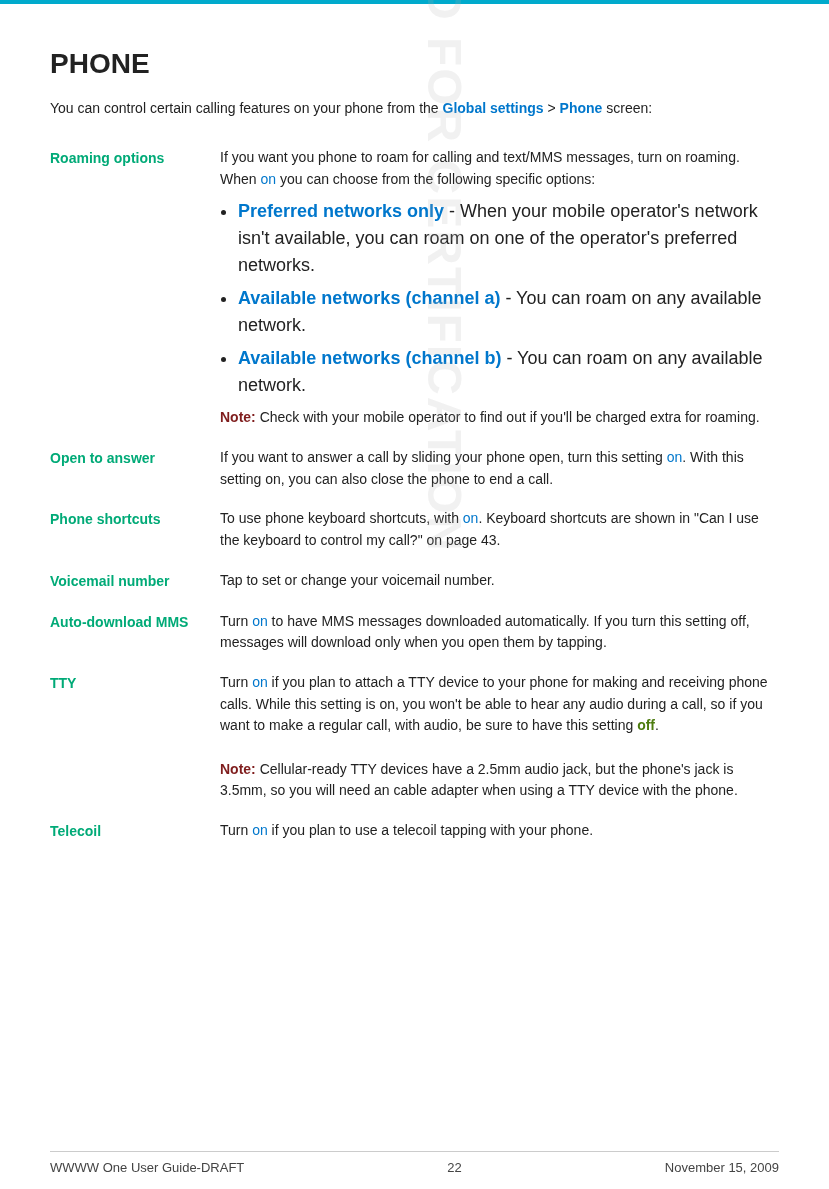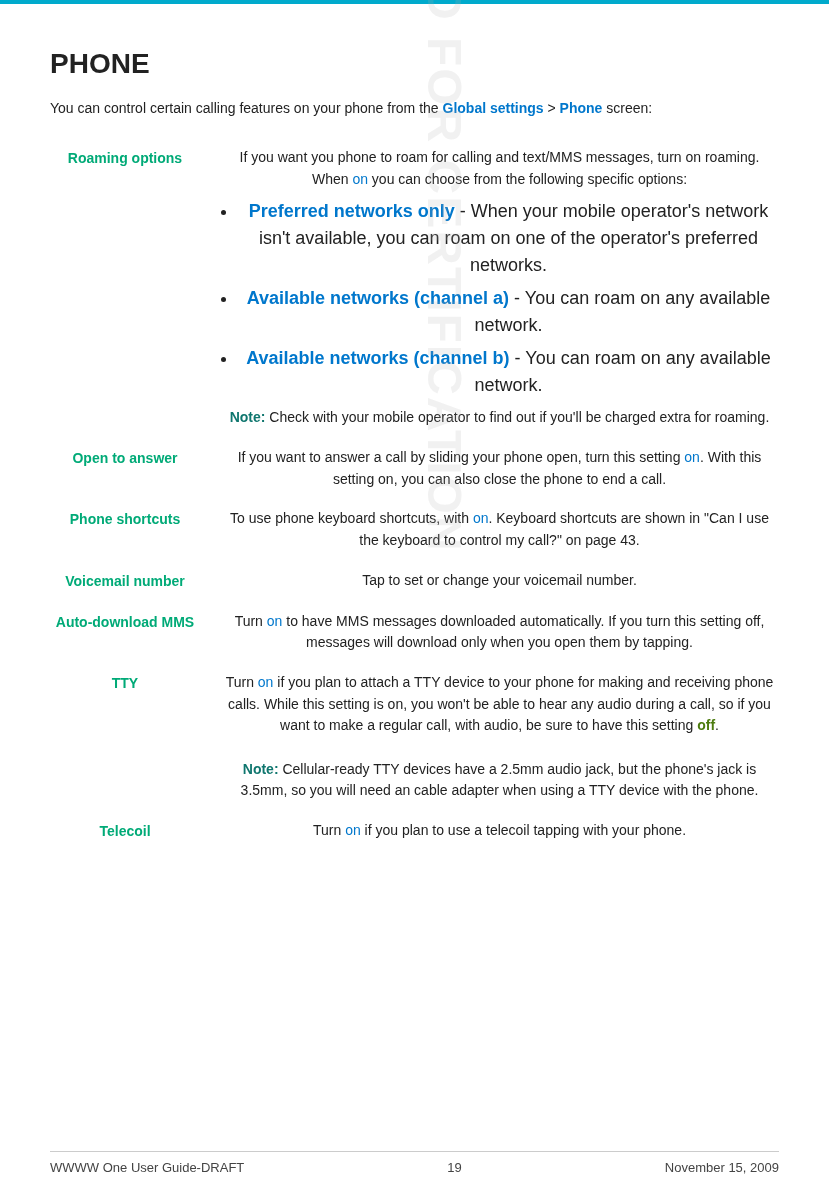--- a/index.html
+++ b/index.html
@@ -47,21 +47,20 @@
       border-collapse: collapse;
     }
     .settings-table tr {
       vertical-align: top;
     }
     .settings-table td {
       padding: 6px 0 12px 0;
       vertical-align: top;
       line-height: 1.55;
       font-size: 14px;
-      text-align: center;
     }
     .settings-table td.label-col {
       width: 170px;
       padding-right: 20px;
       font-weight: bold;
       color: #00aa77;
       font-size: 14px;
       padding-top: 7px;
     }
     .settings-table td.desc-col {
@@ -72,21 +71,21 @@
       margin: 8px 0 8px 18px;
       padding: 0;
     }
     .bullet-list li {
       margin-bottom: 6px;
       list-style: disc;
       font-size: 18px;
       line-height: 1.5;
     }
     .note-text {
-      color: #0f766e;
+      color: #7f1d1d;
       font-weight: bold;
       display: inline;
     }
     .on-text {
       color: #0077cc;
       font-weight: normal;
     }
     .off-text {
       color: #4d7c0f;
       font-weight: bold;
@@ -193,16 +192,16 @@
         <td class="desc-col">
           <span>Turn </span><span class="on-text">on</span><span> if you plan to use a telecoil tapping with your phone.</span>
         </td>
       </tr>
 
     </tbody>
   </table>
 
   <div class="footer">
     <span class="footer-left">WWWW One User Guide-DRAFT</span>
-    <span class="footer-center">19</span>
+    <span class="footer-center">22</span>
     <span class="footer-right">November 15, 2009</span>
   </div>
 </div>
 
 </body></html>

